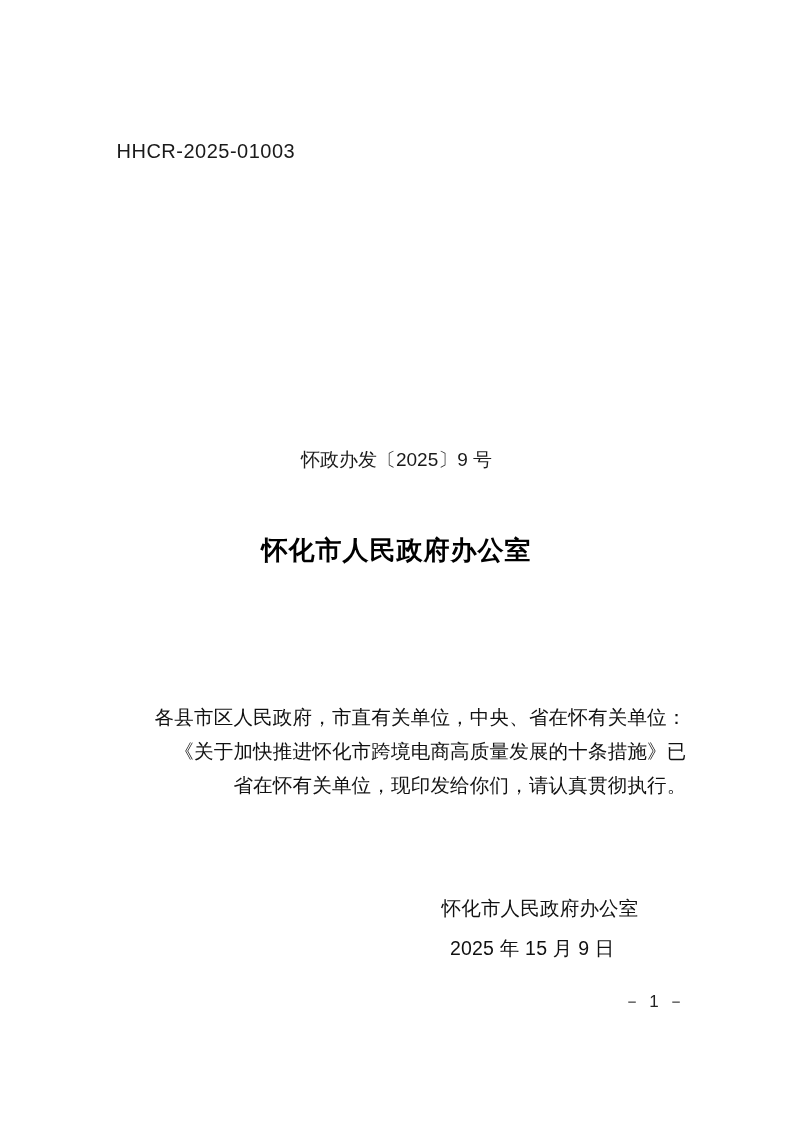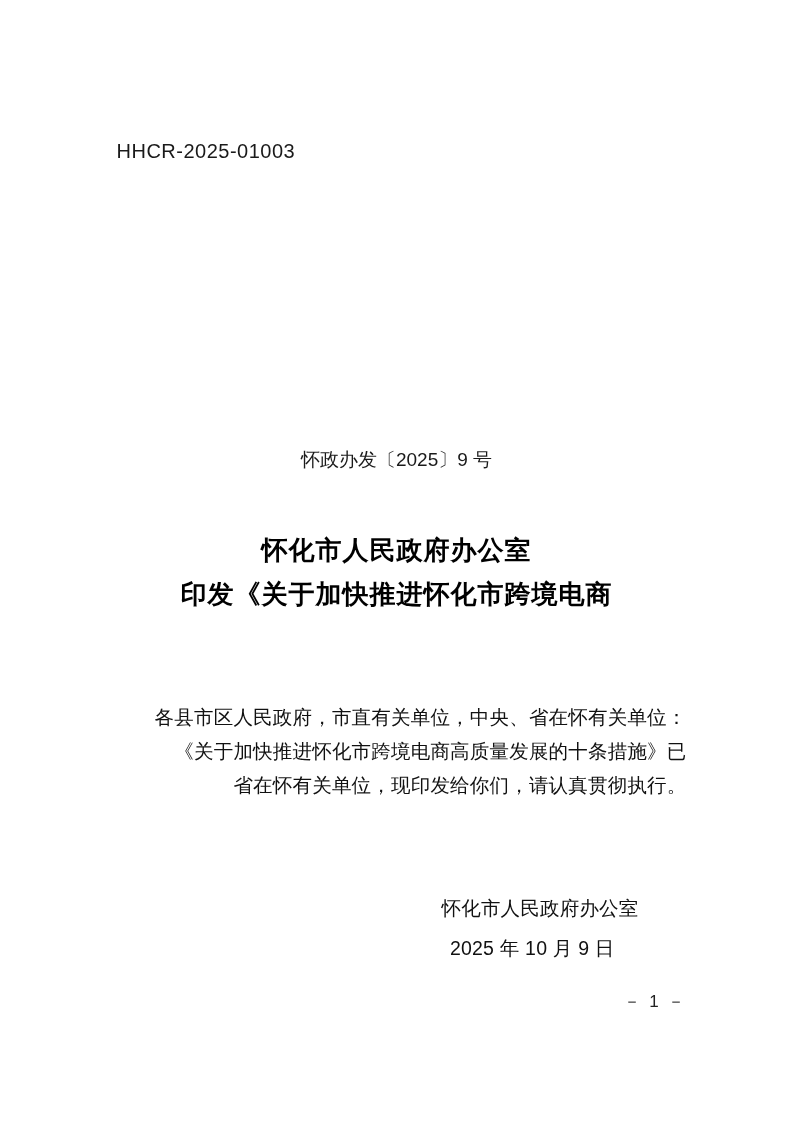--- a/index.html
+++ b/index.html
@@ -99,29 +99,28 @@
 <body>
 
 <div class="page">
 
   <div class="doc-code">HHCR-2025-01003</div>
 
   <div class="doc-number">怀政办发〔2025〕9 号</div>
 
   <div class="title-block">
     <div class="title-line">怀化市人民政府办公室</div>
-    <div class="title-line">印发《关于加快推进怀化市跨境电商</div>
   </div>
 
   <div class="body-block">
     <div class="body-line">各县市区人民政府，市直有关单位，中央、省在怀有关单位：</div>
     <div class="body-line indent">《关于加快推进怀化市跨境电商高质量发展的十条措施》已</div>
     <div class="body-line">省在怀有关单位，现印发给你们，请认真贯彻执行。</div>
   </div>
 
   <div class="sign-block">
     <div class="sign-line sign-org">怀化市人民政府办公室</div>
-    <div class="sign-line sign-date">2025 年 10 月 9 日</div>
+    <div class="sign-line sign-date">2025 年 15 月 9 日</div>
   </div>
 
   <div class="page-number">－ 1 －</div>
 
 </div>
 
 </body></html>

